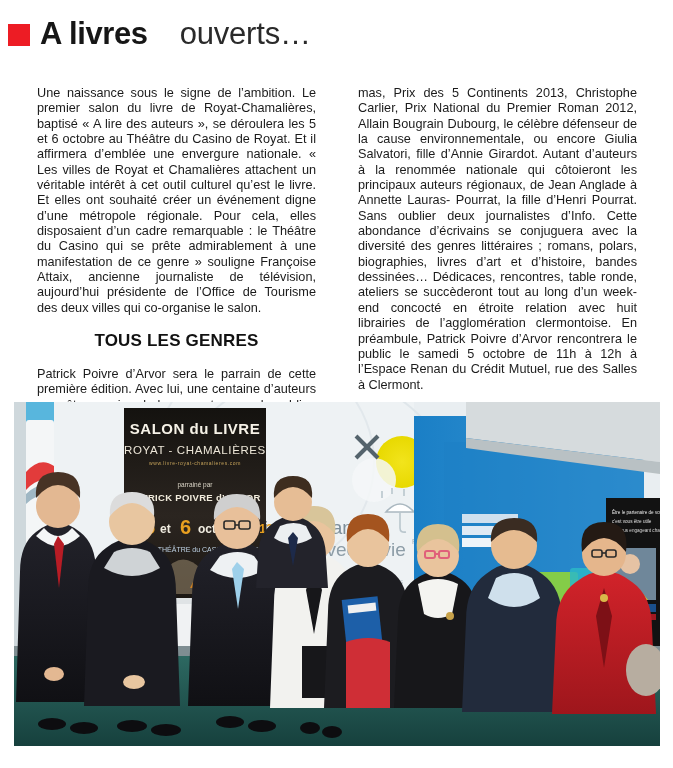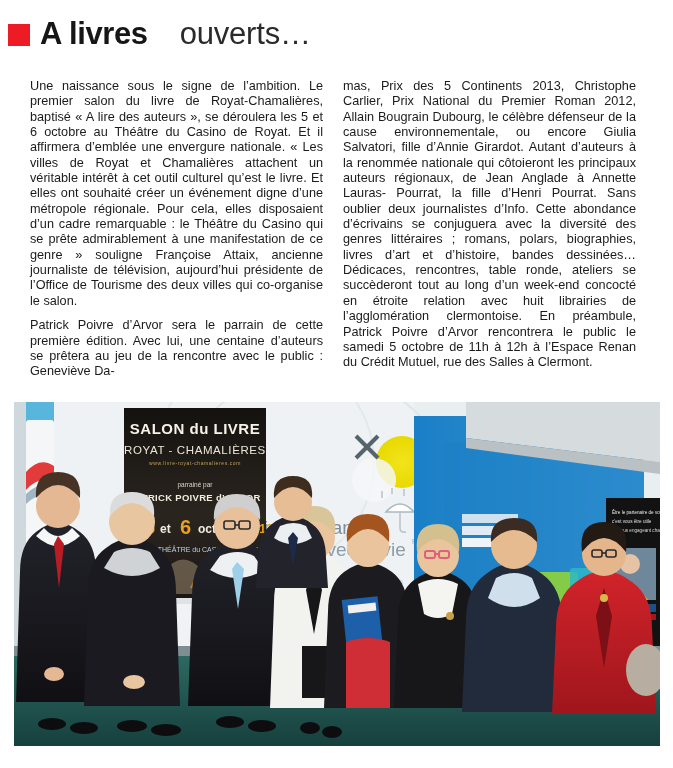--- a/index.html
+++ b/index.html
@@ -63,28 +63,28 @@
     position: absolute;
     left: 0;
     top: 70px;
     width: 673px;
   }
   .col {
     position: absolute;
     top: 0;
   }
   .col-left  { left: 21px;  width: 311px; }
-  .col-right { left: 334px; width: 311px; }
+  .col-right { left: 342px; width: 311px; }
 
   .body-text {
     font-size: 12.7px;
     line-height: 15.35px;
     text-align: justify;
     text-justify: inter-word;
-    margin: 9px;
+    margin: 16px;
     color: #1b1b1b;
     hyphens: none;
   }
 
   .subhead {
     text-align: center;
     font-size: 17px;
     font-weight: bold;
     letter-spacing: 0.2px;
     color: #111;
@@ -121,20 +121,21 @@
   <div class="headline">
     <span class="headline-bullet"></span>
     <span class="headline-strong">A livres</span>
     <span class="headline-light">ouverts…</span>
   </div>
 
   <div class="columns">
 
     <div class="col col-left">
       <p class="body-text">Une naissance sous le signe de l’ambition. Le premier salon du livre de Royat-Chamalières, baptisé « A lire des auteurs », se déroulera les 5 et 6 octobre au Théâtre du Casino de Royat. Et il affirmera d’emblée une envergure nationale. « Les villes de Royat et Chamalières attachent un véritable intérêt à cet outil culturel qu’est le livre. Et elles ont souhaité créer un événement digne d’une métropole régionale. Pour cela, elles disposaient d’un cadre remarquable : le Théâtre du Casino qui se prête admirablement à une manifestation de ce genre » souligne Françoise Attaix, ancienne journaliste de télévision, aujourd’hui présidente de l’Office de Tourisme des deux villes qui co-organise le salon.</p>
+      <h2 class="subhead">TOUS LES GENRES</h2>
       <p class="body-text">Patrick Poivre d’Arvor sera le parrain de cette première édition. Avec lui, une centaine d’auteurs se prêtera au jeu de la rencontre avec le public : Geneviève Da-</p>
     </div>
 
     <div class="col col-right">
       <p class="body-text">mas, Prix des 5 Continents 2013, Christophe Carlier, Prix National du Premier Roman 2012, Allain Bougrain Dubourg, le célèbre défenseur de la cause environnementale, ou encore Giulia Salvatori, fille d’Annie Girardot. Autant d’auteurs à la renommée nationale qui côtoieront les principaux auteurs régionaux, de Jean Anglade à Annette Lauras- Pourrat, la fille d’Henri Pourrat. Sans oublier deux journalistes d’Info. Cette abondance d’écrivains se conjuguera avec la diversité des genres littéraires ; romans, polars, biographies, livres d’art et d’histoire, bandes dessinées… Dédicaces, rencontres, table ronde, ateliers se succèderont tout au long d’un week-end concocté en étroite relation avec huit librairies de l’agglomération clermontoise. En préambule, Patrick Poivre d’Arvor rencontrera le public le samedi 5 octobre de 11h à 12h à l’Espace Renan du Crédit Mutuel, rue des Salles à Clermont.</p>
     </div>
 
   </div>
 
   <div class="photo">

